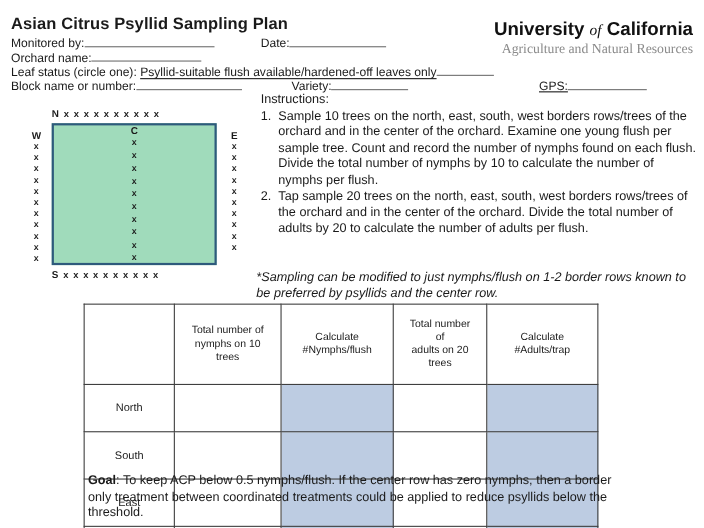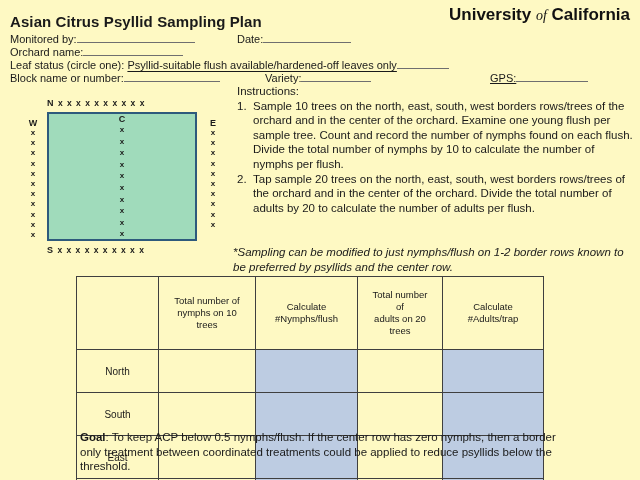--- a/index.html
+++ b/index.html
@@ -1,24 +1,24 @@
 <!DOCTYPE html>
 <html style="--orchard-fill: #a0dbbb; --orchard-border: #2e5a7c; --cell-shade: #bdcce2;"><head>
 <meta charset="utf-8">
 <style>
   html,body{margin:0;padding:0;background:#e8e8e8;}
   .page{
-    position:relative;width:640px;height:480px;background:#fef9c3;
+    position:relative;width:640px;height:480px;background:#ffffff;
     font-family:"Liberation Sans",sans-serif;color:#1a1a1a;overflow:hidden;
     margin:0 auto;
   }
   .abs{position:absolute;}
   
   .title{left:10px;top:13px;font-size:15px;font-weight:bold;letter-spacing:.1px;}
-  .logo{right:10px;top:6px;text-align:right;line-height:1.1;}
+  .logo{right:10px;top:18px;text-align:right;line-height:1.1;}
   .logo-main{font-size:17px;font-weight:bold;color:#111;}
   .logo-of{font-family:"Liberation Serif",serif;font-style:italic;font-weight:normal;font-size:14px;}
   .logo-sub{font-family:"Liberation Serif",serif;font-size:12.5px;color:#8a8a8a;margin-top:1px;}
   
   .fline{font-size:11px;white-space:nowrap;}
   .blank{display:inline-block;border-bottom:1px solid #6f6f6f;height:10px;vertical-align:baseline;}
   .uline{text-decoration:underline;text-underline-offset:2px;}
   
   .orchard-rect{left:47px;top:112px;width:150px;height:129px;background:var(--orchard-fill);border:2px solid var(--orchard-border);box-sizing:border-box;}
   .dir-row{left:47px;width:152px;font-size:8.5px;font-weight:bold;letter-spacing:1px;white-space:nowrap;}
@@ -46,20 +46,21 @@
 
 <div class="page">
 
   <div class="abs title">Asian Citrus Psyllid Sampling Plan</div>
   <div class="abs logo">
     <div class="logo-main">
       <span>University</span>
       <span class="logo-of">of</span>
       <span>California</span>
     </div>
+    <div class="logo-sub">Agriculture and Natural Resources</div>
   </div>
 
   <div class="abs fline" style="left:10px;top:32px;">
     <span>Monitored by:</span><span class="blank" style="width:118px;"></span>
   </div>
   <div class="abs fline" style="left:237px;top:32px;">
     <span>Date:</span><span class="blank" style="width:88px;"></span>
   </div>
   <div class="abs fline" style="left:10px;top:45px;">
     <span>Orchard name:</span><span class="blank" style="width:100px;"></span>

